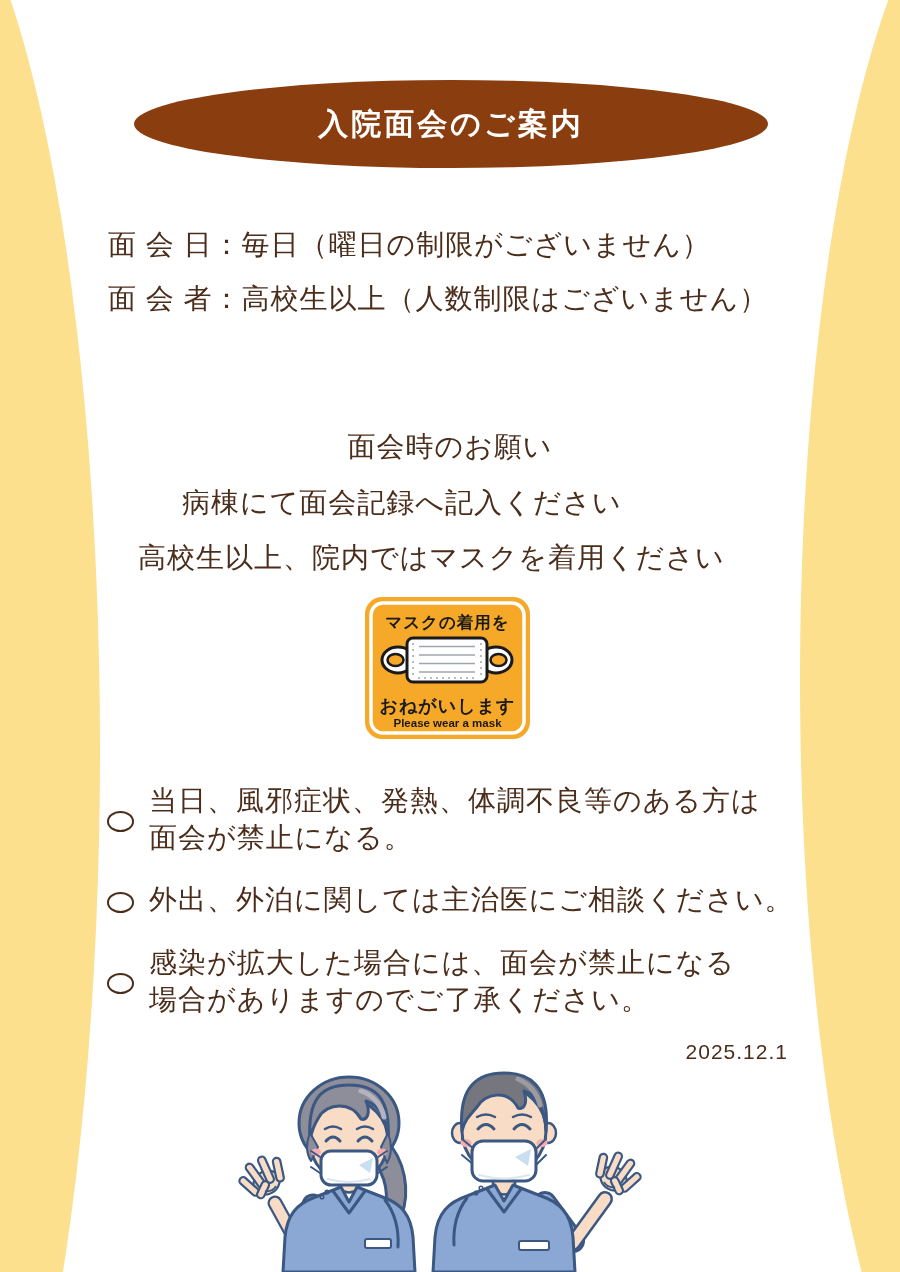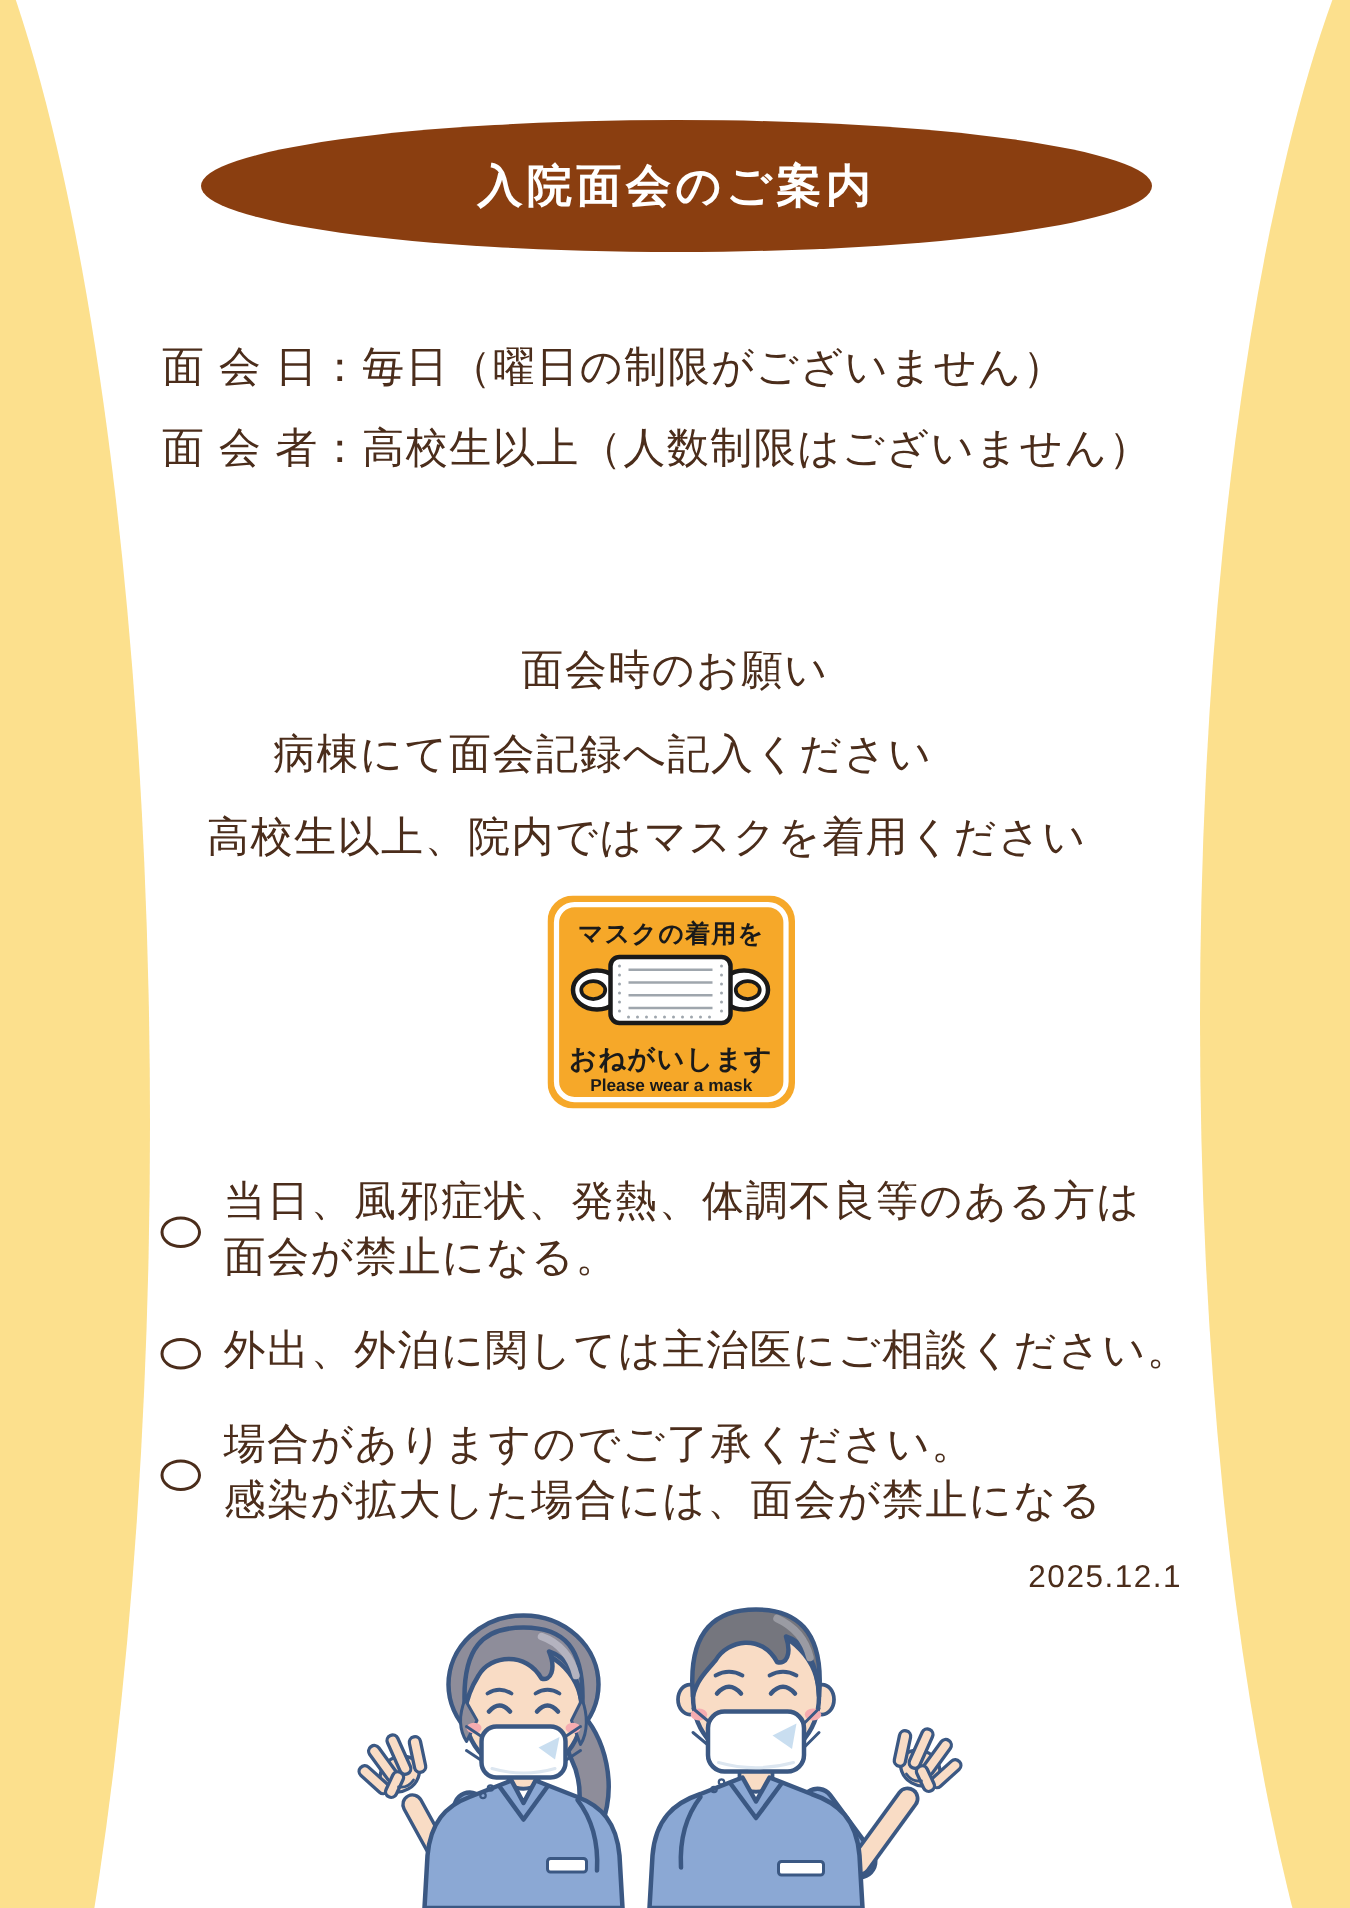--- a/index.html
+++ b/index.html
@@ -114,22 +114,22 @@
   <div class="notice" style="top:881px">
     <span class="notice-bullet"></span>
     <div class="notice-lines body-text">
       <div>外出、外泊に関しては主治医にご相談ください。</div>
     </div>
   </div>
 
   <div class="notice" style="top:944px">
     <span class="notice-bullet"></span>
     <div class="notice-lines body-text">
+      <div>感染が拡大した場合には、面会が禁止になる</div>
       <div>場合がありますのでご了承ください。</div>
-      <div>感染が拡大した場合には、面会が禁止になる</div>
     </div>
   </div>
 
   <div class="date body-text">2025.12.1</div>
 
   <svg class="abs" style="left:215px;top:1035px" width="470" height="237" viewBox="0 0 470 237">
 
     <g stroke-linecap="round" stroke-linejoin="round">
       <ellipse cx="134" cy="88" rx="50" ry="46" fill="#8E8D9A" stroke="#3B5883" stroke-width="3"></ellipse>
       <path d="M170,104 C190,124 196,156 186,182 C182,194 171,200 163,194 C172,180 175,156 166,138 C160,126 163,114 170,104 Z" fill="#8E8D9A" stroke="#3B5883" stroke-width="3"></path>

